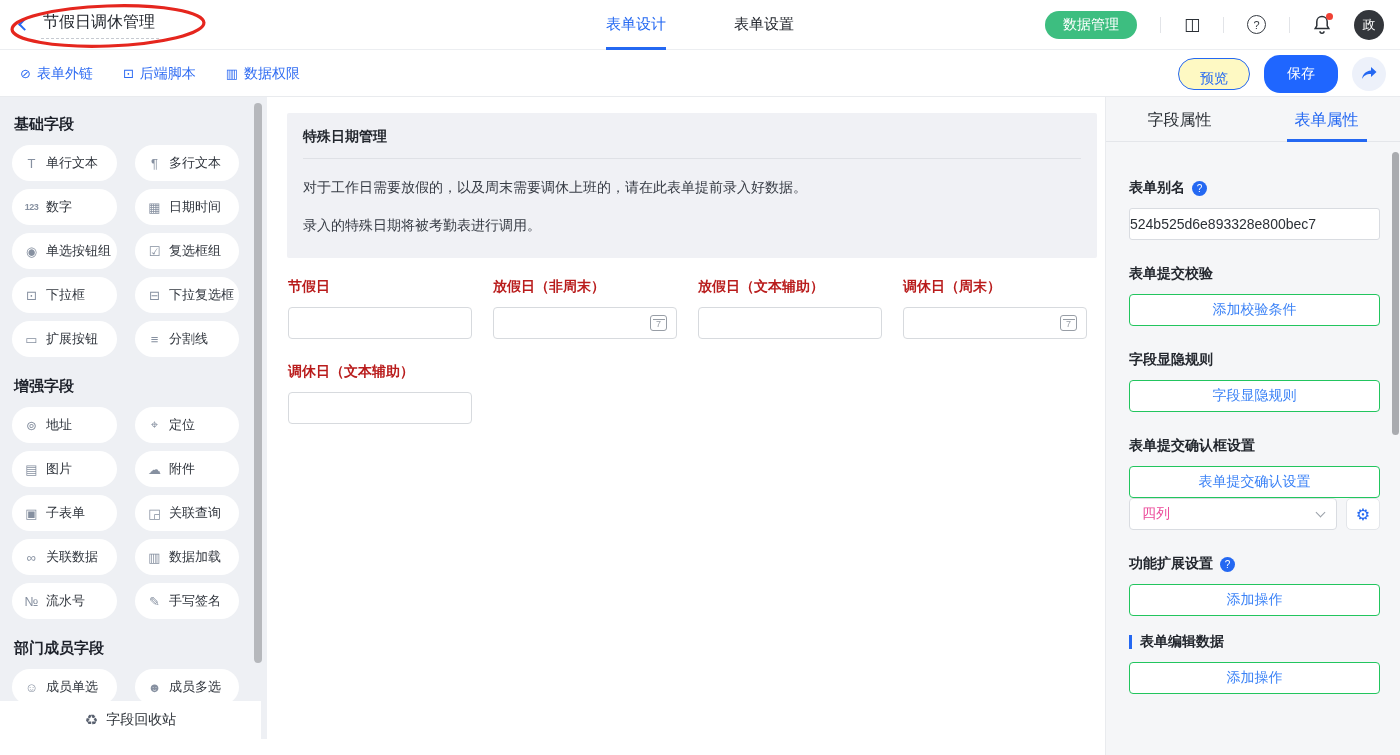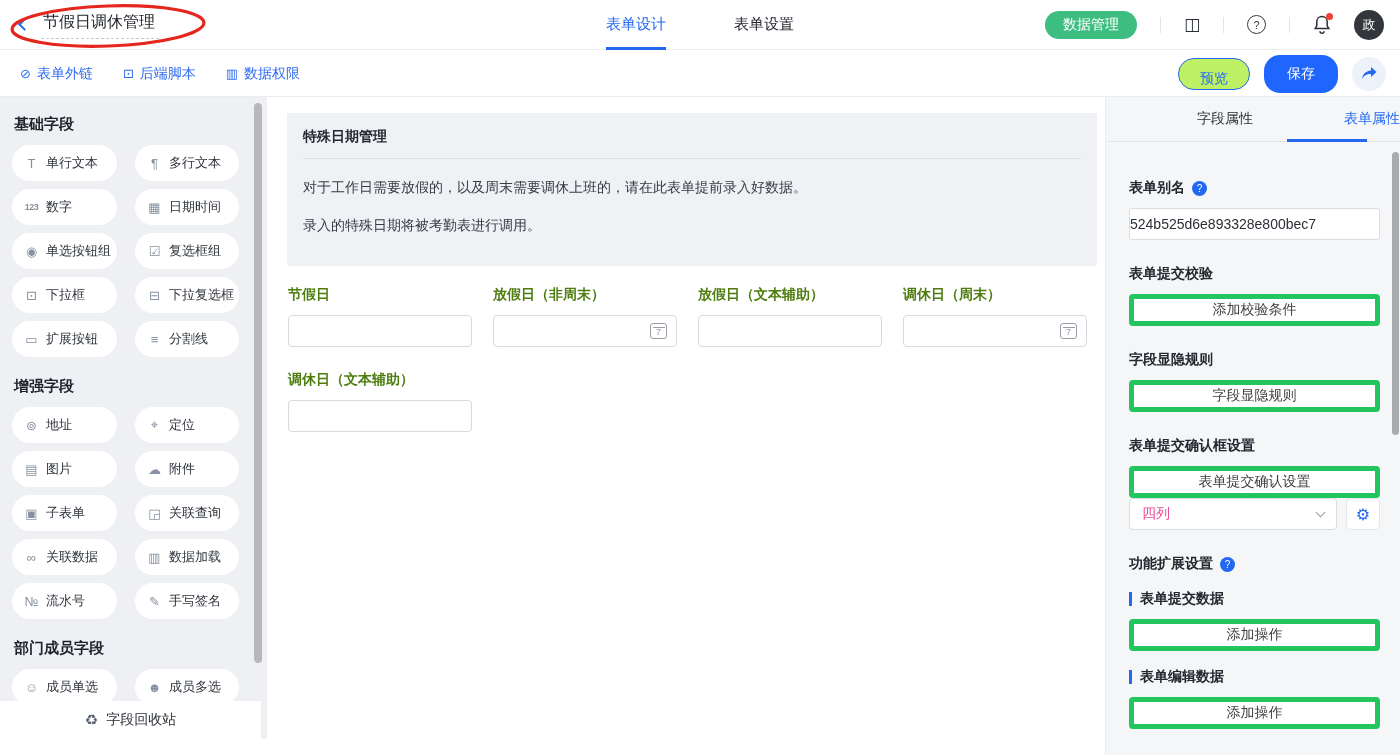--- a/index.html
+++ b/index.html
@@ -38,68 +38,68 @@
     display:flex; align-items:center; justify-content:center; cursor:pointer; }
   
   .toolbar {
     position:absolute; top:51px; left:0; right:0; height:46px; background:#fff;
     border-bottom:1px solid #e9ebee; display:flex; align-items:center; padding:0 14px 0 20px;
   }
   .tlinks { display:flex; gap:30px; }
   .tlink { display:flex; align-items:center; gap:6px; color:#2e6bf2; font-size:14px; cursor:pointer; }
   .tlink .ic { font-size:13px; }
   .toolbar-right { margin-left:auto; display:flex; align-items:center; gap:14px; }
-  .btn-preview { height:32px; padding:11px 21px; border-radius:16px; background:#bef264; border:1px solid #2468f2;
+  .btn-preview { height:32px; padding:11px 21px; border-radius:16px; background:#fef9c3; border:1px solid #2468f2;
     color:#2468f2; font-size:14px; cursor:pointer; }
   .btn-save { height:38px; padding:0 23px; border-radius:16px; background:#1f66ff; border:none;
     color:#fff; font-size:14px; cursor:pointer; }
   .btn-share { width:34px; height:34px; border-radius:50%; background:#edf1fa; border:none;
     display:flex; align-items:center; justify-content:center; cursor:pointer; }
   
   .sidebar { position:absolute; top:97px; left:0; width:267px; bottom:16px; background:#eef0f4; overflow:hidden; }
   .sb-title { font-size:15px; font-weight:700; color:#1d212a; margin:20px 0 11px 14px; }
   .sb-section:first-child .sb-title { margin-top:18px; }
   .sb-grid { display:grid; grid-template-columns:105px 104px; column-gap:18px; row-gap:8px; padding-left:12px; }
   .pill { height:36px; border-radius:18px; background:#fff; display:flex; align-items:center;
     padding-left:12px; gap:7px; font-size:13px; color:#2f343c; cursor:grab; }
   .pill-icon { color:#8690a0; font-size:13px; min-width:15px; text-align:center; }
   .pill-icon.num { font-size:9px; font-weight:700; letter-spacing:-0.5px; }
   .sb-thumb { position:absolute; right:5px; top:6px; width:8px; height:560px; border-radius:4px; background:#b6b8bc; }
   .sb-footer { position:absolute; bottom:0; left:0; width:261px; height:38px; background:#fff;
     display:flex; align-items:center; justify-content:center; gap:8px; font-size:14px; color:#2b3036; cursor:pointer; }
   .sb-footer .ic { color:#5a6270; font-size:15px; }
   
   .canvas { position:absolute; top:97px; left:267px; width:838px; bottom:0; background:#fff; }
-  .desc-panel { margin:16px 8px 0 20px; background:#f0f1f5; border-radius:2px; padding:0 16px 12px; }
+  .desc-panel { margin:16px 8px 0 20px; background:#f0f1f5; border-radius:2px; padding:0 16px 4px; }
   .desc-head { padding:15px 0 12px; font-size:14px; font-weight:700; color:#23272e; border-bottom:1px solid #dfe1e6; }
   .desc-panel p { font-size:14px; color:#363b44; margin:18px 0; line-height:1.45; }
   .fields { padding:20px 0 0 21px; display:grid; grid-template-columns:repeat(4,184px); column-gap:21px; row-gap:24px; }
-  .field-label { font-size:14px; font-weight:600; color:#4d7c0f; margin-bottom:11px; }
+  .field-label { font-size:14px; font-weight:600; color:#b91c1c; margin-bottom:11px; }
   .input-box { height:32px; border:1px solid #d7dade; border-radius:4px; background:#fff;
     display:flex; align-items:center; justify-content:flex-end; padding:0 9px; cursor:text; }
   .cal { width:17px; height:16px; border:1.3px solid #989ea6; border-radius:3px; position:relative;
     font-size:9px; color:#989ea6; display:flex; align-items:flex-end; justify-content:center; line-height:1.1; }
   .cal::before { content:""; position:absolute; top:3.5px; left:1.5px; right:1.5px; border-top:1.2px solid #989ea6; }
   
   .rightpanel { position:absolute; top:97px; left:1105px; right:0; bottom:0; background:#f5f6f8;
     border-left:1px solid #e9ebee; }
   .rp-tabs { height:45px; display:flex; border-bottom:1px solid #e4e6ea; }
-  .rp-tab { flex:1; text-align:right; line-height:45px; font-size:14px; color:#2b3036; position:relative; cursor:pointer;font-family:Liberation Mono, monospace; }
+  .rp-tab { flex:1; text-align:center; line-height:45px; font-size:16px; color:#2b3036; position:relative; cursor:pointer; }
   .rp-tab.active { color:#2468f2; }
   .rp-tab.active::after { content:""; position:absolute; left:50%; transform:translateX(-50%); bottom:-1px;
     width:80px; height:3px; background:#2468f2; }
   .rp-content { padding:0 20px 0 23px; }
   .rp-heading { font-size:14px; font-weight:700; color:#23272e; margin:25px 0 11px; display:flex; align-items:center; gap:7px; }
   .rp-heading.first { margin-top:37px; }
   .qmark { width:15px; height:15px; border-radius:50%; background:#2468f2; color:#fff; font-size:10px; font-weight:400;
     display:flex; align-items:center; justify-content:center; cursor:pointer; }
   .rp-input { height:32px; background:#fff; border:1px solid #d9dce1; border-radius:3px;
     display:flex; align-items:center; padding:0 0; font-size:14px; color:#2b3036; cursor:text; }
-  .rp-btn { width:100%; height:32px; background:#fff; border:5px solid #22c55e; border-radius:4px;
-    font-size:14px; color:#404040; display:flex; align-items:center; justify-content:center; cursor:pointer; }
+  .rp-btn { width:100%; height:32px; background:#fff; border:1px solid #22c55e; border-radius:4px;
+    font-size:14px; color:#3b82f6; display:flex; align-items:center; justify-content:center; cursor:pointer; }
   .layout-row { display:flex; gap:9px; }
   .rp-select { flex:1; height:32px; background:#fff; border:1px solid #d9dce1; border-radius:4px;
     display:flex; align-items:center; padding:0 12px; font-size:14px; color:#ec4899; cursor:pointer; }
   .chev-down { width:7px; height:7px; border-right:1.5px solid #9aa0a8; border-bottom:1.5px solid #9aa0a8;
     transform:rotate(45deg); margin-left:auto; margin-top:-3px; }
   .gear-btn { width:34px; height:32px; background:#fff; border:1px solid #e3e6ea; border-radius:5px;
     color:#2468f2; font-size:16px; display:flex; align-items:center; justify-content:center; cursor:pointer; }
   .sub-heading { display:flex; align-items:center; gap:8px; font-size:14px; font-weight:700; color:#23272e; margin:17px 0 11px; }
   .sub-bar { width:3px; height:14px; background:#2468f2; }
   .rp-thumb { position:absolute; right:1px; top:55px; width:7px; height:283px; border-radius:4px; background:#a9abaf; }
@@ -336,24 +336,20 @@
       </div>
       <div class="gear-btn">
         <span>⚙</span>
       </div>
     </div>
     <div class="rp-heading">
       <span>功能扩展设置</span>
       <span class="qmark">?</span>
     </div>
     <div id="ext-groups">
-        <div class="sub-heading">
-          <span class="sub-bar"></span>
-          <span>表单提交数据</span>
-        </div>
         <button class="rp-btn">添加操作</button>
         <div class="sub-heading">
           <span class="sub-bar"></span>
           <span>表单编辑数据</span>
         </div>
         <button class="rp-btn">添加操作</button>
       </div>
   </div>
   <div class="rp-thumb"></div>
 </div>

